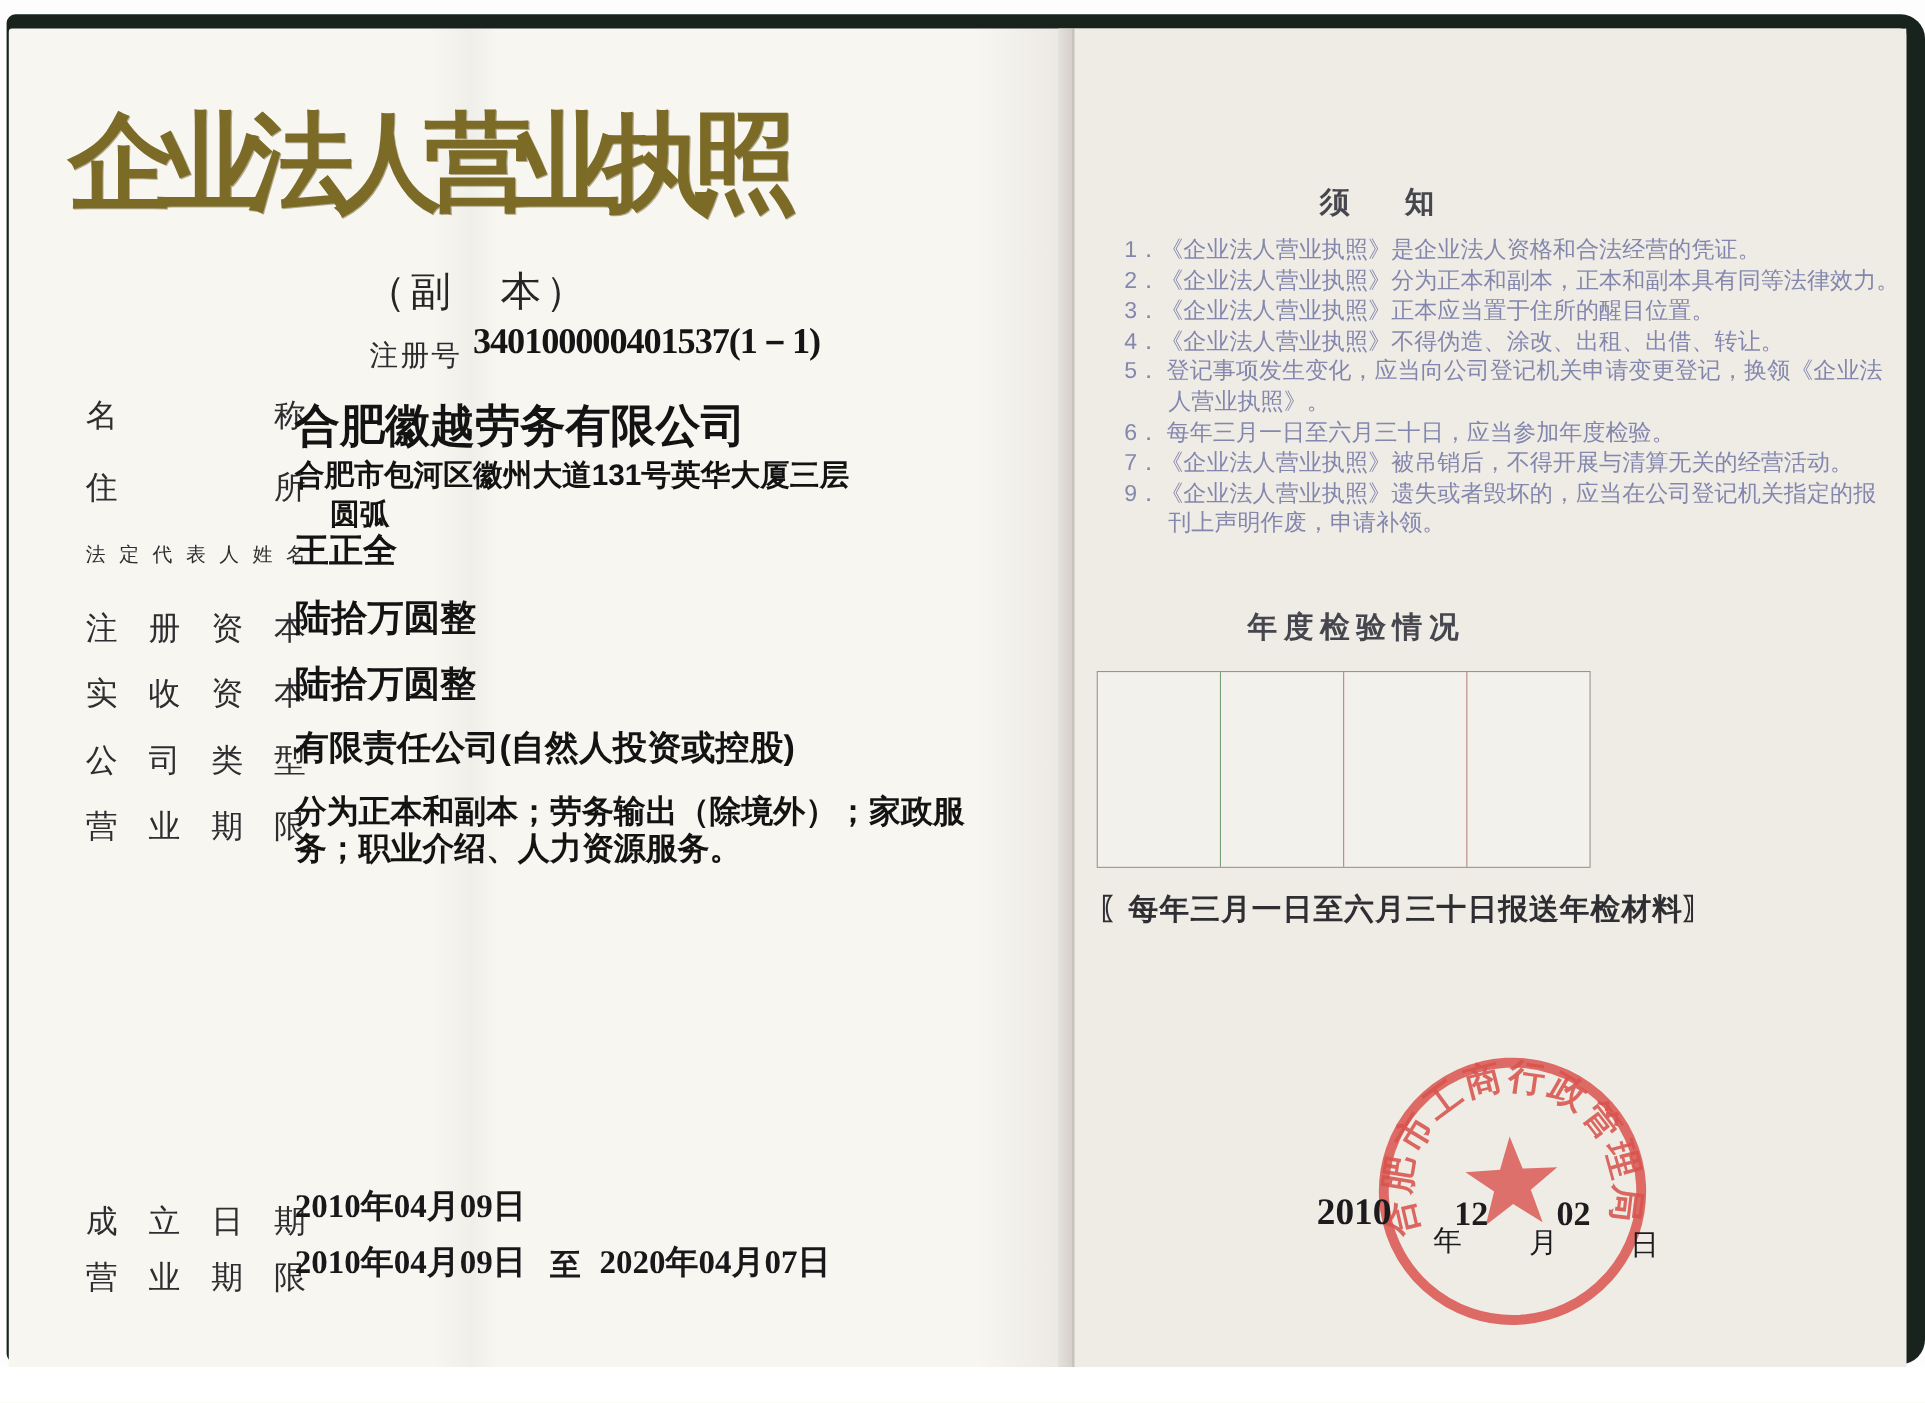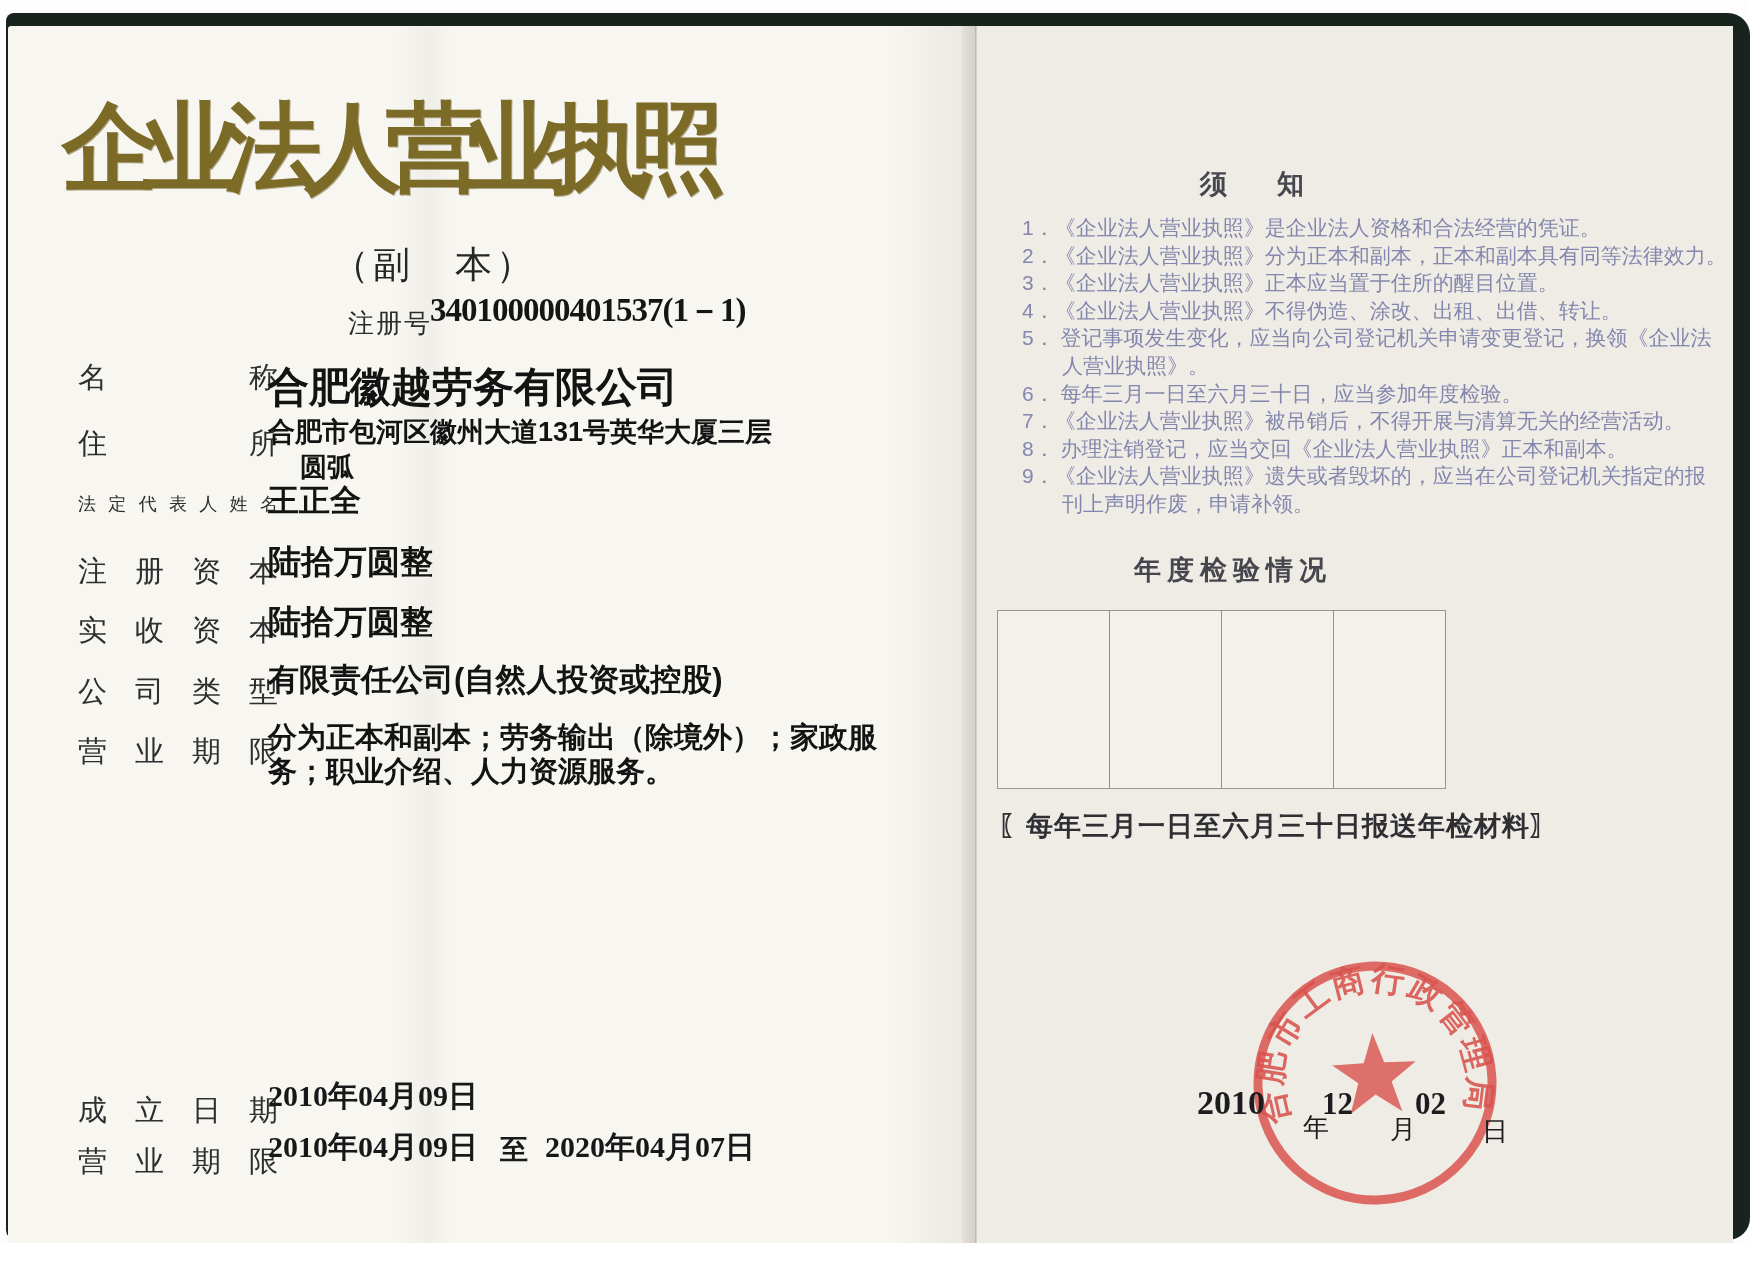--- a/index.html
+++ b/index.html
@@ -18,21 +18,21 @@
   .fold-line{position:absolute;left:967px;top:0;width:2px;height:1236px;background:rgba(90,85,70,0.18);}
   .left-crease{position:absolute;left:385px;top:0;width:60px;height:1236px;
          background:linear-gradient(90deg,rgba(0,0,0,0) 0%,rgba(0,0,0,0.03) 60%,rgba(0,0,0,0) 100%);}
 
   
   .title{position:absolute;left:62px;top:84px;width:700px;
          font-size:97px;font-weight:900;letter-spacing:-16px;color:#7c6b27;
          text-shadow:1px 1px 0 rgba(90,75,20,0.45);white-space:nowrap;}
   .subtitle{position:absolute;left:332px;top:240px;font-size:37px;color:#262626;
          letter-spacing:4px;white-space:nowrap;}
-  .reg-label{position:absolute;left:348px;top:306px;font-size:26px;color:#2c2c2e;letter-spacing:2px;}
+  .reg-label{position:absolute;left:336px;top:306px;font-size:26px;color:#2c2c2e;letter-spacing:2px;}
   .reg-no{position:absolute;left:430px;top:288px;font-family:"Liberation Serif",serif;
          font-size:33px;font-weight:700;color:#151515;letter-spacing:-1px;}
 
   .lbl{position:absolute;left:78px;width:200px;font-size:29px;color:#2e2e31;
        text-align:justify;text-align-last:justify;white-space:normal;}
   .lbl:after{content:"";display:inline-block;width:100%;}
   .val{position:absolute;left:268px;font-weight:700;color:#131313;white-space:nowrap;}
 
   .f-name-l{top:358px}          .f-name-v{top:344px;font-size:41px;margin-top:16px;}
   .f-addr-l{top:424px}          .f-addr-v1{top:414px;font-size:27px;}
@@ -134,21 +134,20 @@
 
     <div class="notice-block">
       <div class="notice-line">1．《企业法人营业执照》是企业法人资格和合法经营的凭证。</div>
       <div class="notice-line">2．《企业法人营业执照》分为正本和副本，正本和副本具有同等法律效力。</div>
       <div class="notice-line">3．《企业法人营业执照》正本应当置于住所的醒目位置。</div>
       <div class="notice-line">4．《企业法人营业执照》不得伪造、涂改、出租、出借、转让。</div>
       <div class="notice-line">5． 登记事项发生变化，应当向公司登记机关申请变更登记，换领《企业法</div>
       <div class="notice-line cont">人营业执照》。</div>
       <div class="notice-line">6． 每年三月一日至六月三十日，应当参加年度检验。</div>
       <div class="notice-line">7．《企业法人营业执照》被吊销后，不得开展与清算无关的经营活动。</div>
-      <div class="notice-line">8． 办理注销登记，应当交回《企业法人营业执照》正本和副本。</div>
       <div class="notice-line">9．《企业法人营业执照》遗失或者毁坏的，应当在公司登记机关指定的报</div>
       <div class="notice-line cont">刊上声明作废，申请补领。</div>
     </div>
 
     <div class="annual-header">年度检验情况</div>
 
     <div class="annual-table">
       <div class="annual-cell c1"></div>
       <div class="annual-cell c2"></div>
       <div class="annual-cell c3"></div>

